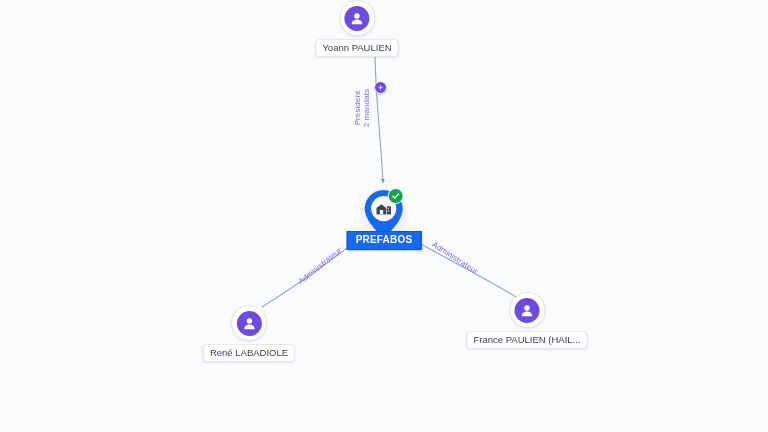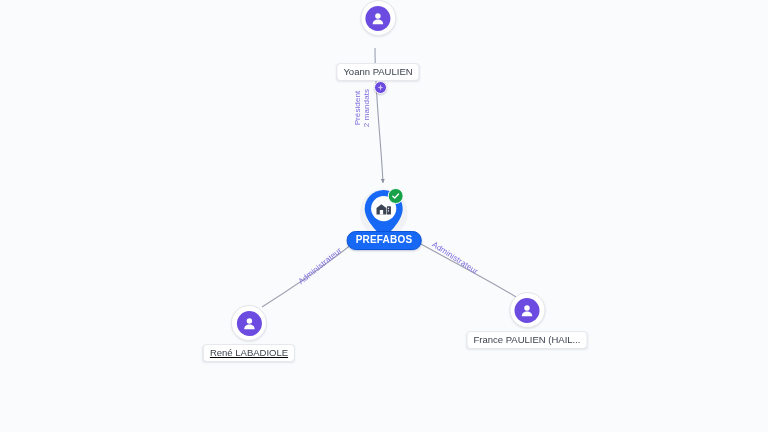--- a/index.html
+++ b/index.html
@@ -122,21 +122,21 @@
     align-items: center;
     justify-content: center;
     z-index: 4;
   }
   .verified-badge svg { display: block; }
 
   .company-label {
     margin-top: -7px;
     background: #1668f5;
     border: 1px solid #0b55d6;
-    border-radius: 9px;
+    border-radius: 0;
     padding: 2px 8px 3px 8px;
     font-size: 10px;
     line-height: 12px;
     font-weight: 700;
     letter-spacing: 0.2px;
     color: #ffffff;
     white-space: nowrap;
     box-shadow: 0 1px 2px rgba(10, 40, 120, 0.25);
     z-index: 3;
   }
@@ -200,21 +200,21 @@
   </div>
 
   <div class="edge-label" style="left: 320px; top: 266px; transform: translate(-50%,-50%) rotate(-39deg);">
     <span>Administrateur</span>
   </div>
 
   <div class="edge-label" style="left: 455px; top: 258px; transform: translate(-50%,-50%) rotate(33deg);">
     <span>Administrateur</span>
   </div>
 
-  <div class="node" style="left: 378px; top: 0px; gap: 24px;">
+  <div class="node" style="left: 357px; top: 0px;">
     <div class="avatar-ring">
       <div class="avatar-disc">
         <svg width="15" height="15" viewBox="0 0 16 16" aria-hidden="true">
           <circle cx="8" cy="5.4" r="2.9" fill="#ffffff"></circle>
           <path d="M2.4 14.2 C2.4 10.6 5 9 8 9 C11 9 13.6 10.6 13.6 14.2 Z" fill="#ffffff"></path>
         </svg>
       </div>
     </div>
     <div class="node-label">Yoann PAULIEN</div>
   </div>
@@ -239,21 +239,21 @@
       <div class="verified-badge">
         <svg width="8" height="8" viewBox="0 0 10 10">
           <path d="M1.4 5.2 L3.8 7.5 L8.6 2.6" fill="none" stroke="#ffffff" stroke-width="1.7" stroke-linecap="round" stroke-linejoin="round"></path>
         </svg>
       </div>
     </div>
 
     <div class="company-label">PREFABOS</div>
   </div>
 
-  <div class="node" style="left: 249px; top: 305px; text-decoration: underline;">
+  <div class="node" style="left: 249px; top: 305px;">
     <div class="avatar-ring">
       <div class="avatar-disc">
         <svg width="15" height="15" viewBox="0 0 16 16" aria-hidden="true">
           <circle cx="8" cy="5.4" r="2.9" fill="#ffffff"></circle>
           <path d="M2.4 14.2 C2.4 10.6 5 9 8 9 C11 9 13.6 10.6 13.6 14.2 Z" fill="#ffffff"></path>
         </svg>
       </div>
     </div>
     <div class="node-label">René LABADIOLE</div>
   </div>

